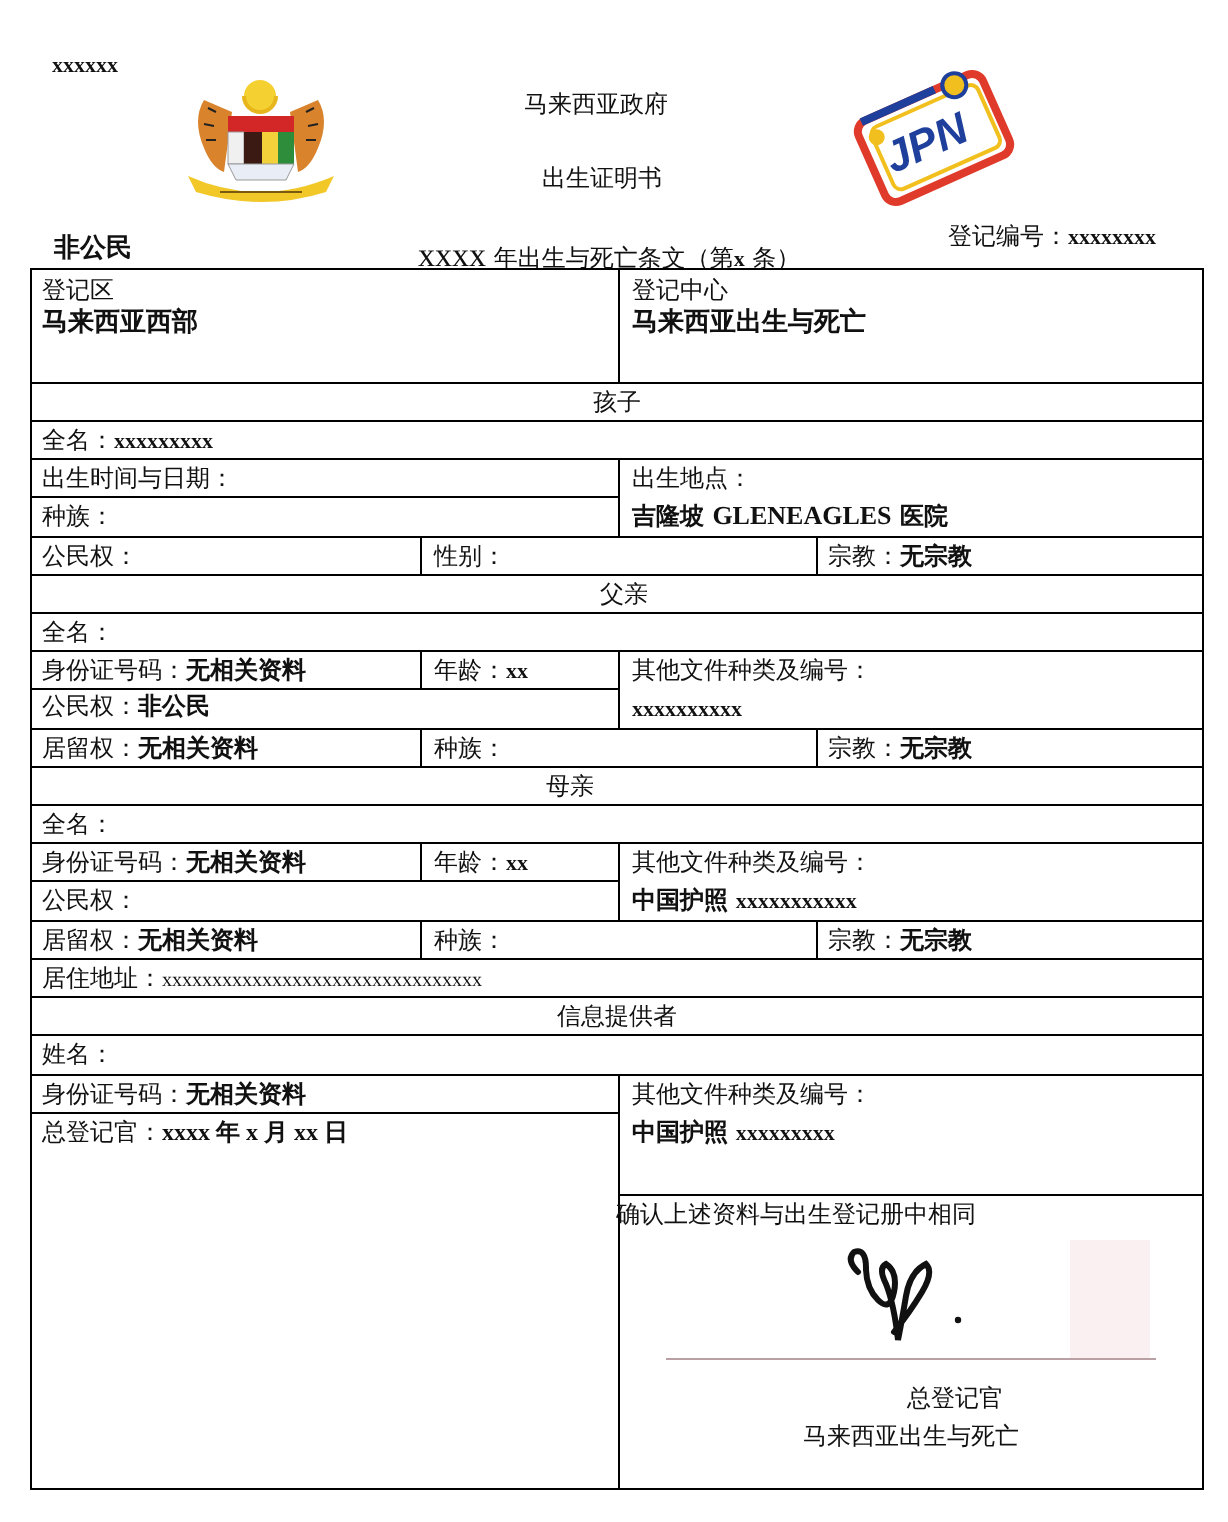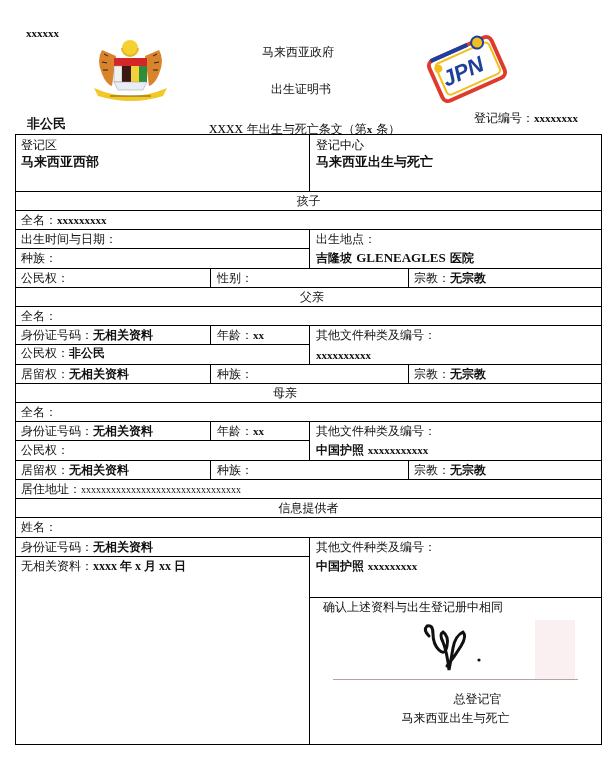--- a/index.html
+++ b/index.html
@@ -179,24 +179,24 @@
 <div class="cell" style="left:21px;top:518px;">姓名：</div>
 <div class="cell" style="left:21px;top:538px;">
   <span>身份证号码：</span><span class="val">无相关资料</span>
 </div>
 <div class="cell" style="left:316px;top:538px;">其他文件种类及编号：</div>
 <div class="cell" style="left:316px;top:557px;">
   <span class="val">中国护照</span>
   <span class="xs">xxxxxxxxx</span>
 </div>
 <div class="cell" style="left:21px;top:557px;">
-  <span>无相关资料：</span><span class="val serif" style="font-size:12px;">xxxx 年 x 月 xx 日</span>
-</div>
-
-<div class="cell" style="left:323px;top:598px;">确认上述资料与出生登记册中相同</div>
+  <span>总登记官：</span><span class="val serif" style="font-size:12px;">xxxx 年 x 月 xx 日</span>
+</div>
+
+<div class="cell" style="left:308px;top:598px;">确认上述资料与出生登记册中相同</div>
 
 <div class="abs" style="left:535px;top:620px;width:40px;height:60px;background:#f7e4e8;opacity:.6;"></div>
 
 <div class="abs" style="left:415px;top:618px;width:80px;height:60px;">
   <svg width="80" height="60" viewBox="0 0 80 60">
     <path d="M14 18 q-6 -6 -2 -10 q6 -2 6 8 q0 10 6 16 q6 6 8 -4 q2 -10 -4 -14 q-4 2 0 10 q4 10 6 28 q2 -10 4 -22 q2 -12 10 -16 q4 4 -2 14 q-6 10 -14 20" fill="none" stroke="#111" stroke-width="3" stroke-linecap="round"></path>
     <circle cx="64" cy="42" r="1.6" fill="#111"></circle>
   </svg>
 </div>
 <div class="abs" style="left:333px;top:679px;width:245px;height:1px;background:#b9a0a4;"></div>

